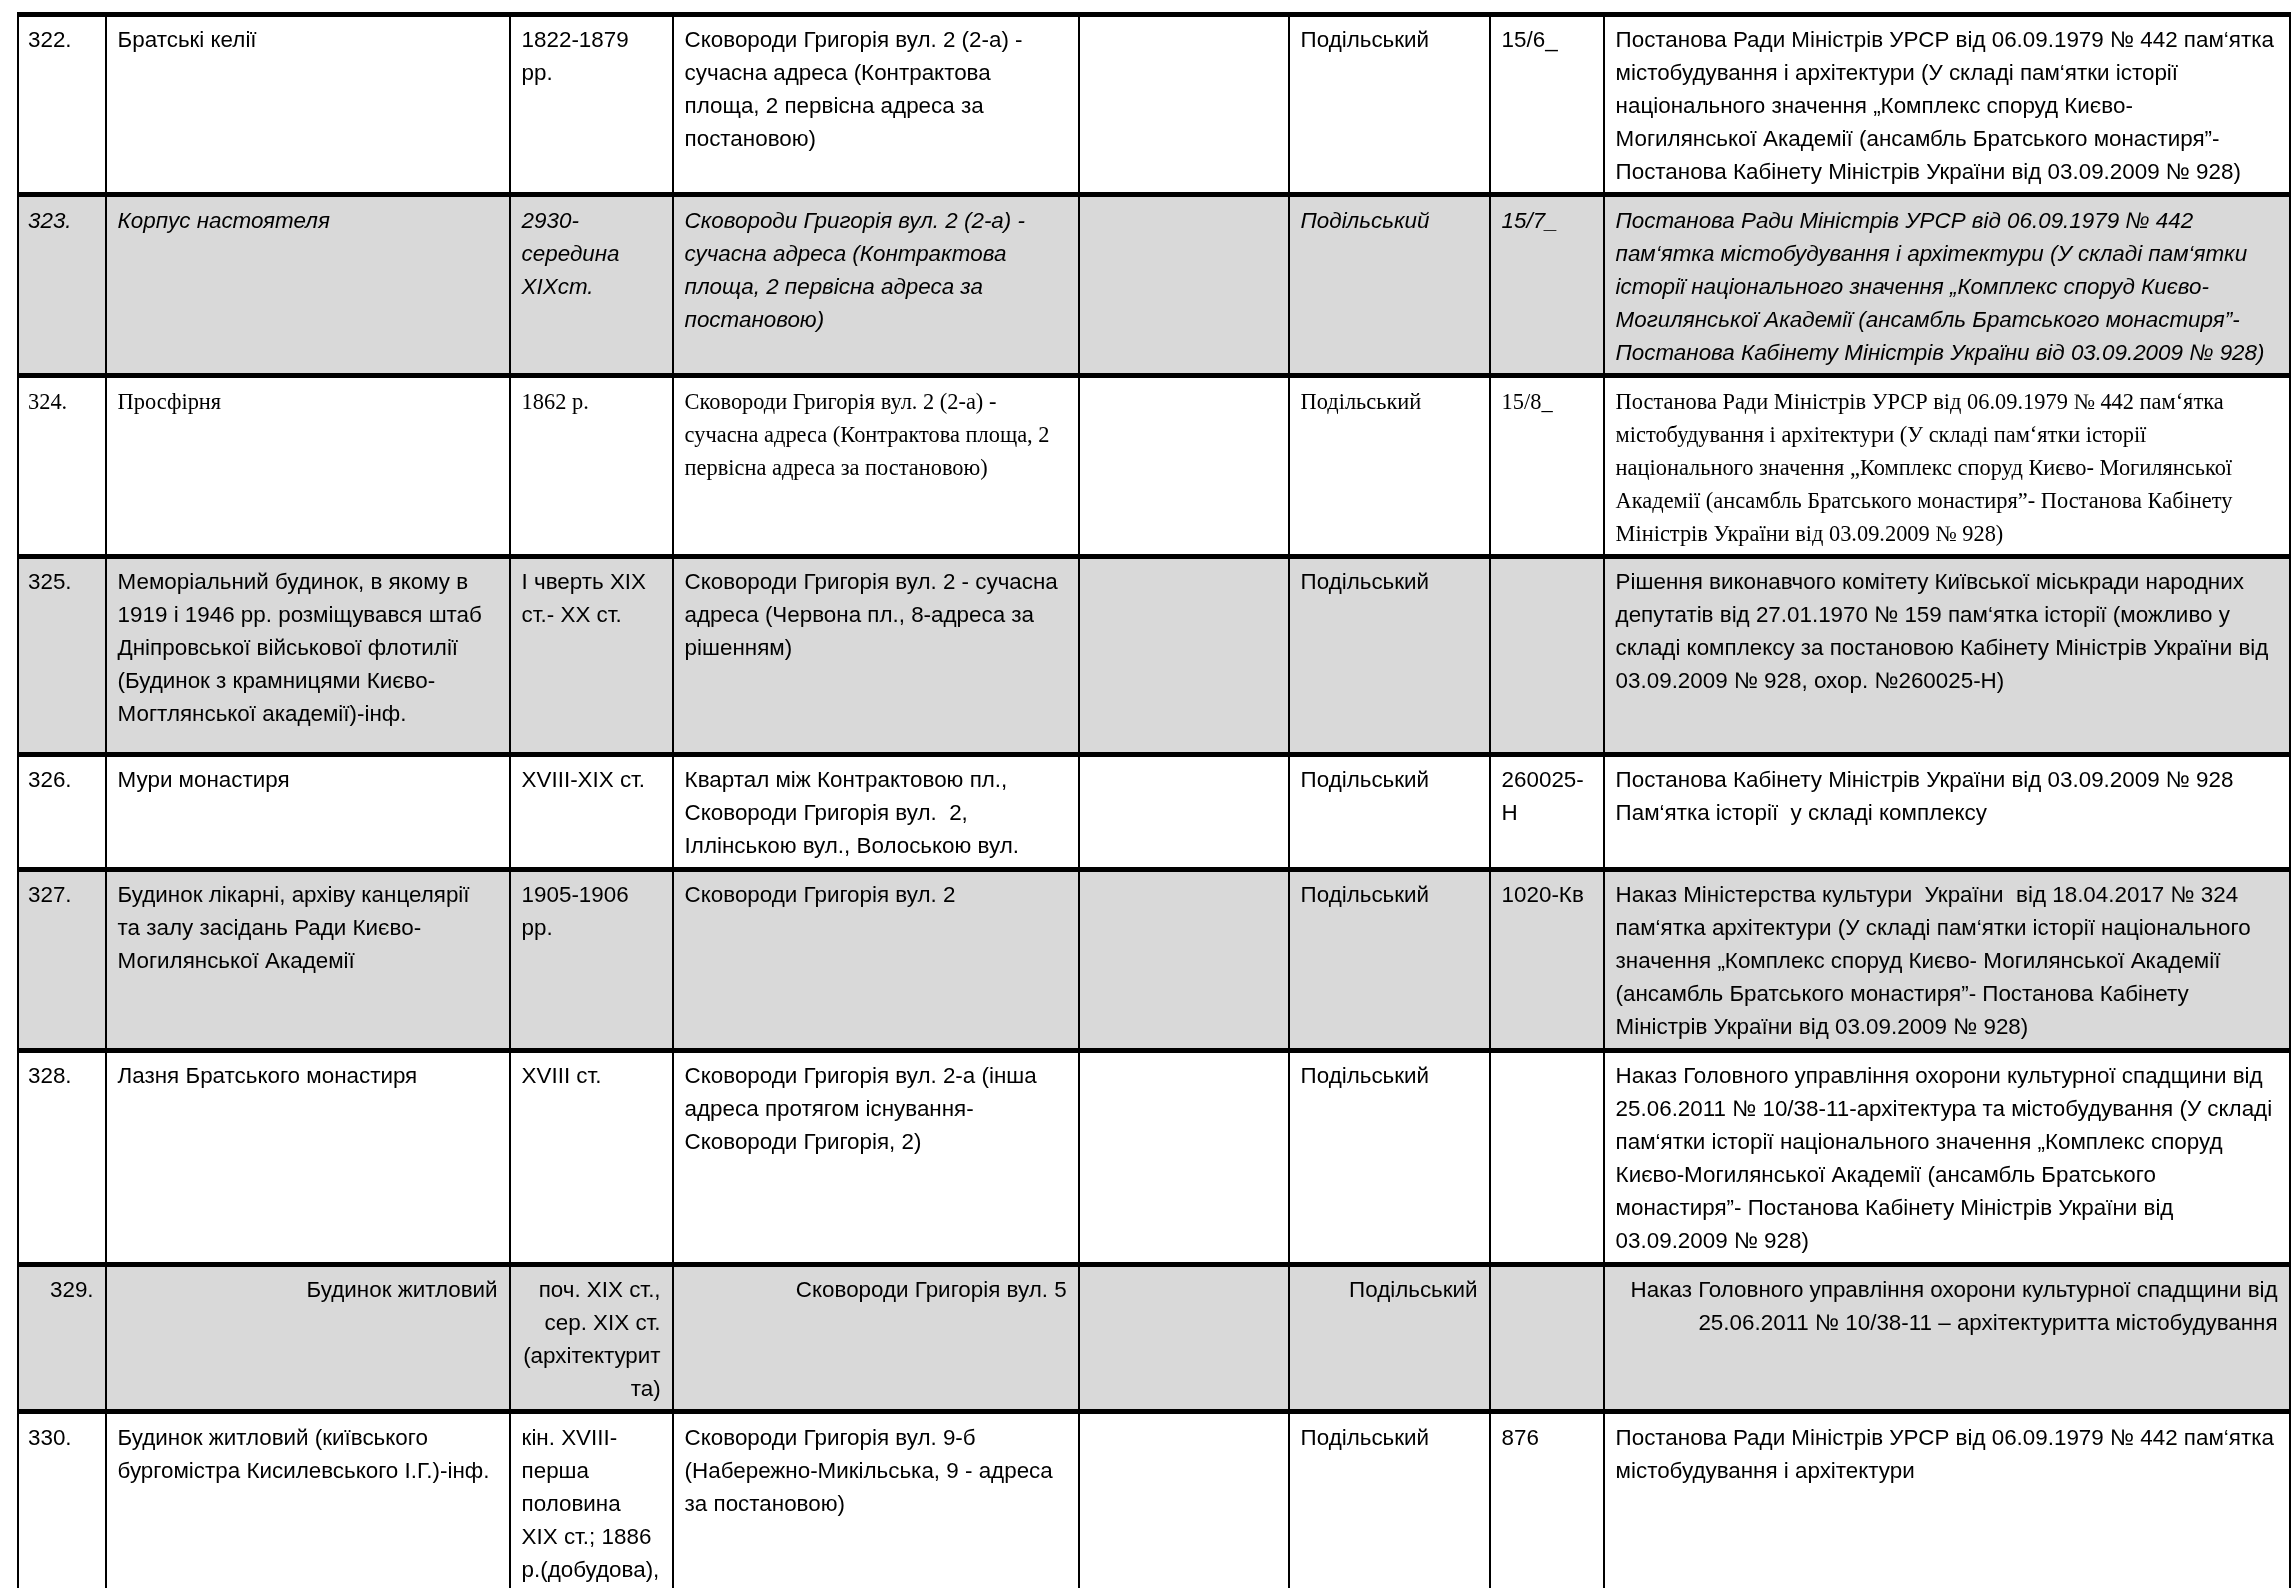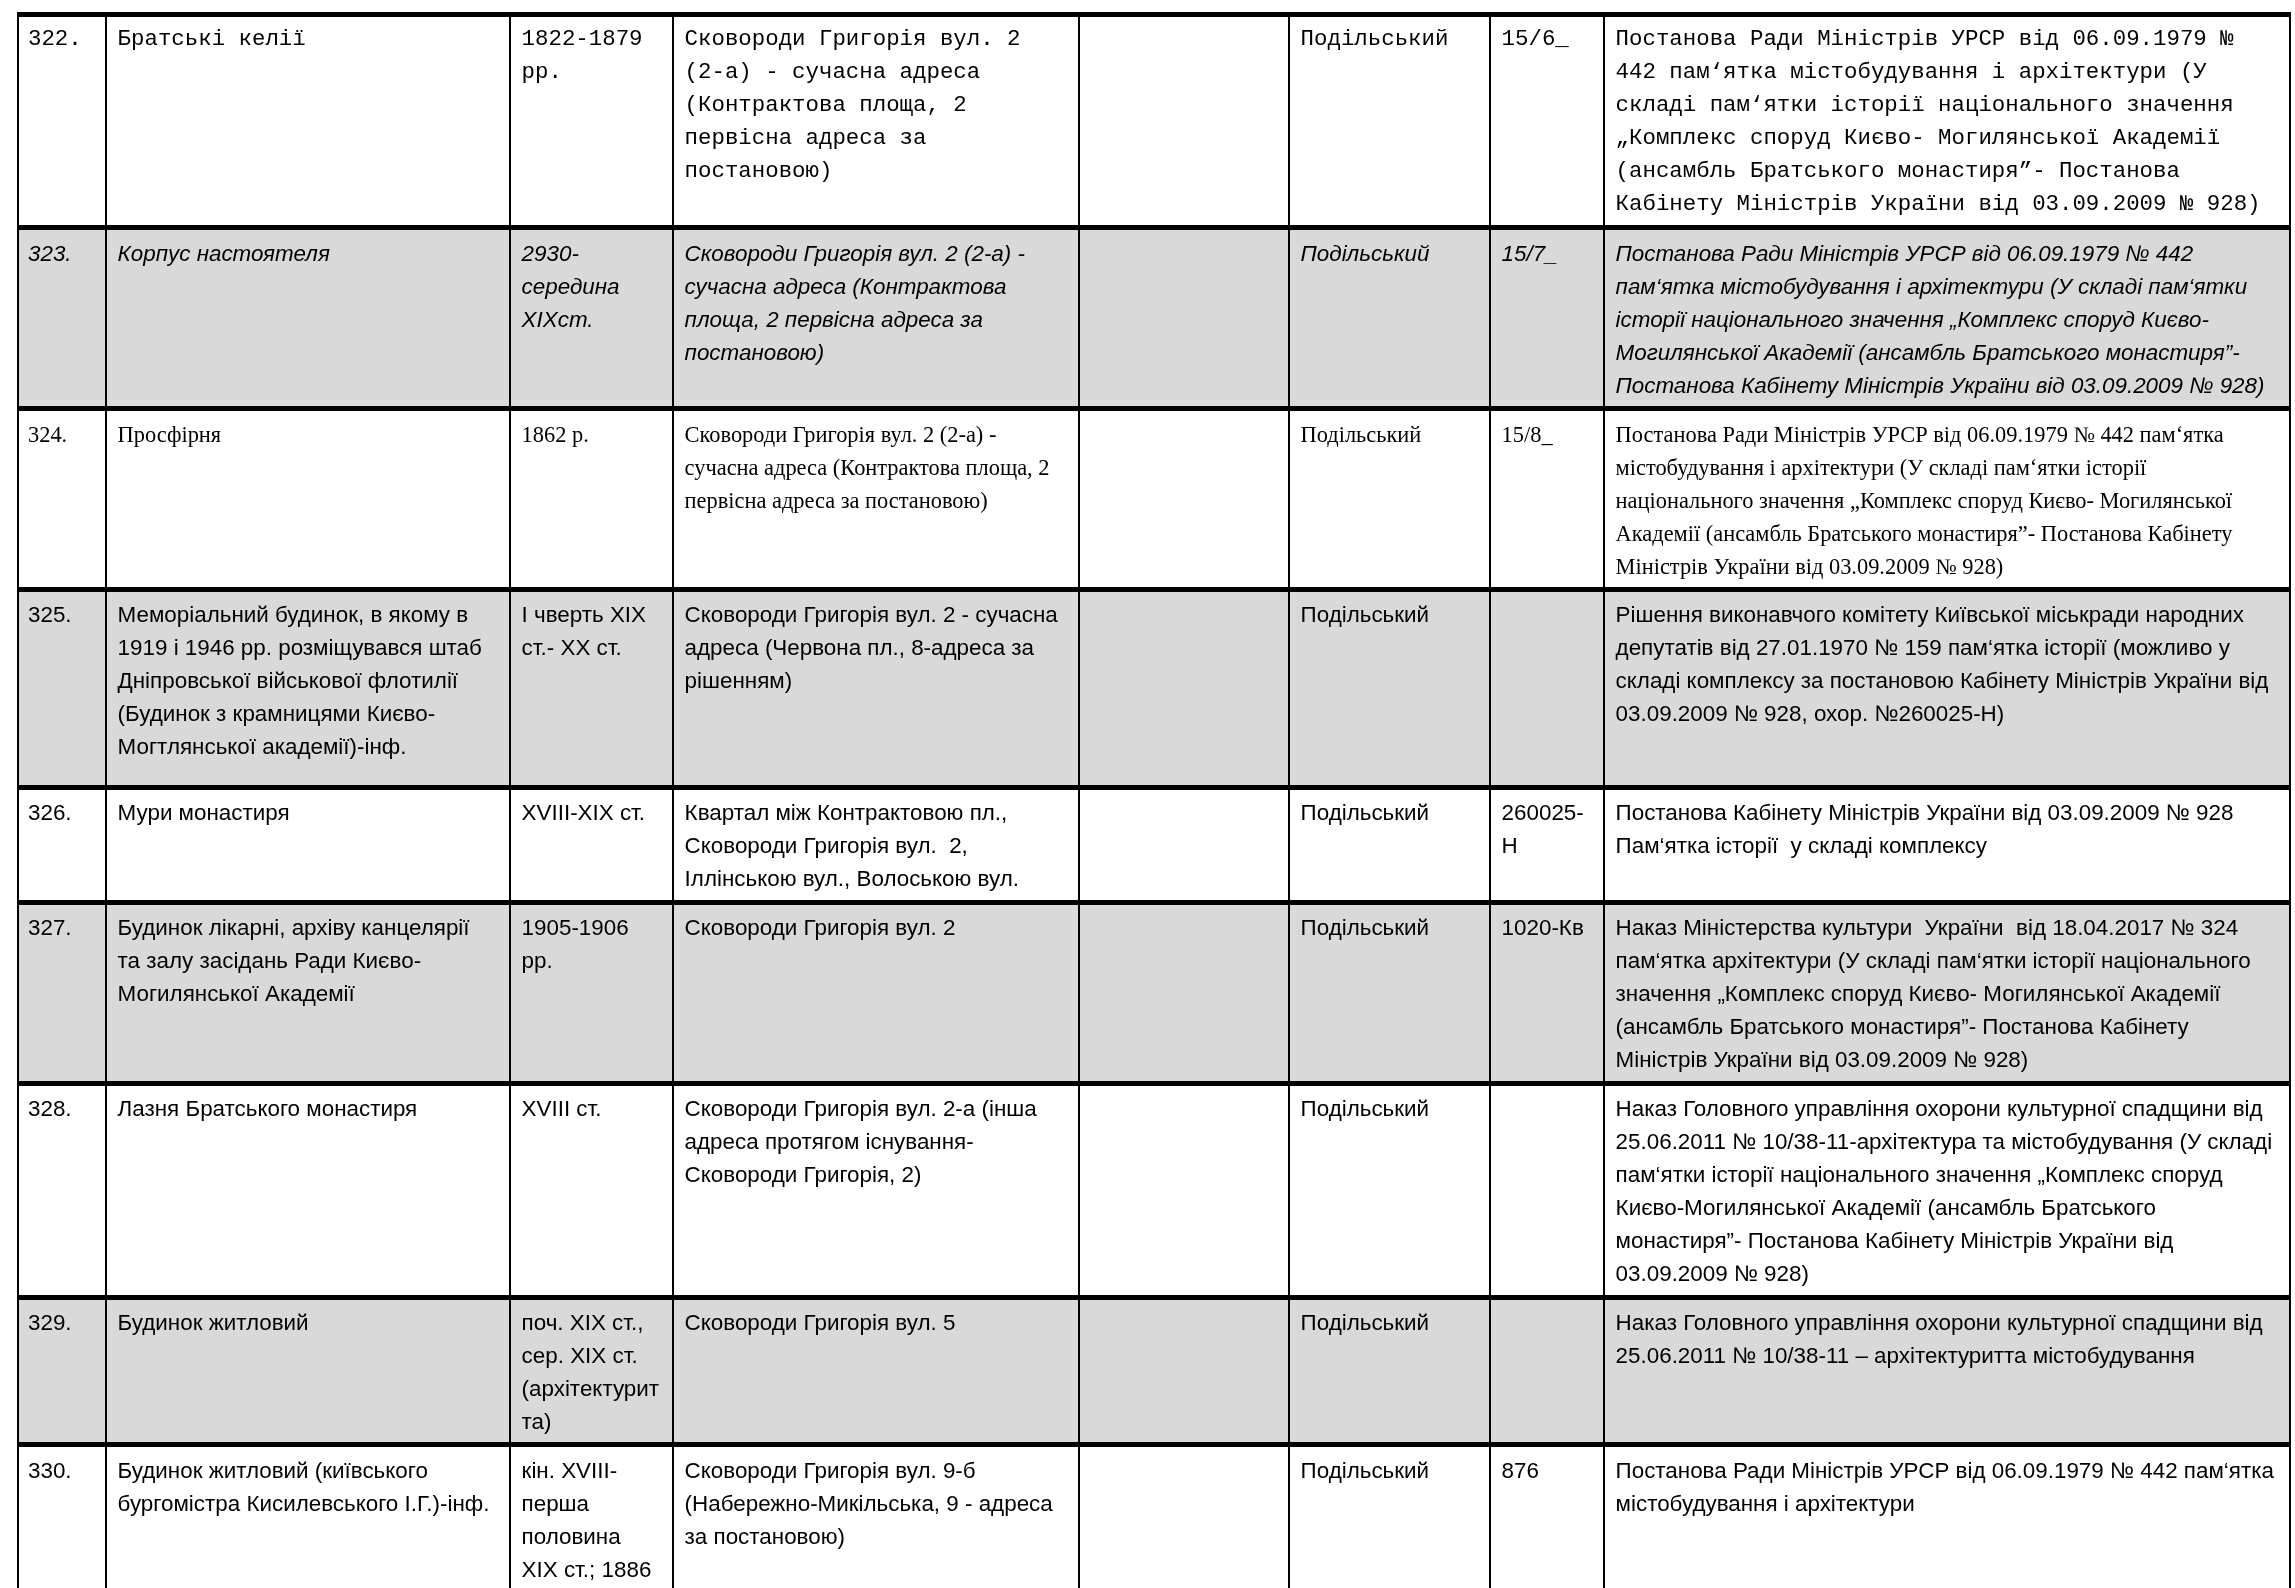--- a/index.html
+++ b/index.html
@@ -46,21 +46,21 @@
     <col style="width:88px">
     <col style="width:404px">
     <col style="width:163px">
     <col style="width:406px">
     <col style="width:210px">
     <col style="width:201px">
     <col style="width:114px">
     <col style="width:686px">
   </colgroup>
   <tbody id="doc-tbody">
-      <tr style="height: 176px; font-family: Liberation Mono, monospace;">
+      <tr style="height: 176px;">
         <td class="c-number">322.</td>
         <td class="c-name">Братські келії</td>
         <td class="c-date">1822-1879 рр.</td>
         <td class="c-address">Сковороди Григорія вул. 2 (2-а) - сучасна адреса (Контрактова площа, 2 первісна адреса за постановою)</td>
         <td class="c-extra"></td>
         <td class="c-district">Подільський</td>
         <td class="c-reg_number">15/6_</td>
         <td class="c-legal_basis">Постанова Ради Міністрів УРСР від 06.09.1979 № 442 пам‘ятка містобудування і архітектури (У складі пам‘ятки історії національного значення „Комплекс споруд Києво- Могилянської Академії (ансамбль Братського монастиря”- Постанова Кабінету Міністрів України від 03.09.2009 № 928)</td>
       </tr>
       <tr style="height: 180px; font-style: italic;">
@@ -116,21 +116,21 @@
       <tr style="height: 210px; padding-left: 44px;">
         <td class="c-number">328.</td>
         <td class="c-name">Лазня Братського монастиря</td>
         <td class="c-date">XVIII ст.</td>
         <td class="c-address">Сковороди Григорія вул. 2-а (інша адреса протягом існування- Сковороди Григорія, 2)</td>
         <td class="c-extra"></td>
         <td class="c-district">Подільський</td>
         <td class="c-reg_number"></td>
         <td class="c-legal_basis">Наказ Головного управління охорони культурної спадщини від 25.06.2011 № 10/38-11-архітектура та містобудування (У складі пам‘ятки історії національного значення „Комплекс споруд Києво-Могилянської Академії (ансамбль Братського монастиря”- Постанова Кабінету Міністрів України від 03.09.2009 № 928)</td>
       </tr>
-      <tr style="height: 111px;">
+      <tr style="height: 111px; text-align: right;">
         <td class="c-number">329.</td>
         <td class="c-name">Будинок житловий</td>
         <td class="c-date">поч. XIX ст., сер. XIX ст. (архітектуритта)</td>
         <td class="c-address">Сковороди Григорія вул. 5</td>
         <td class="c-extra"></td>
         <td class="c-district">Подільський</td>
         <td class="c-reg_number"></td>
         <td class="c-legal_basis">Наказ Головного управління охорони культурної спадщини від 25.06.2011 № 10/38-11 – архітектуритта містобудування</td>
       </tr>
       <tr style="height: 182px;">

